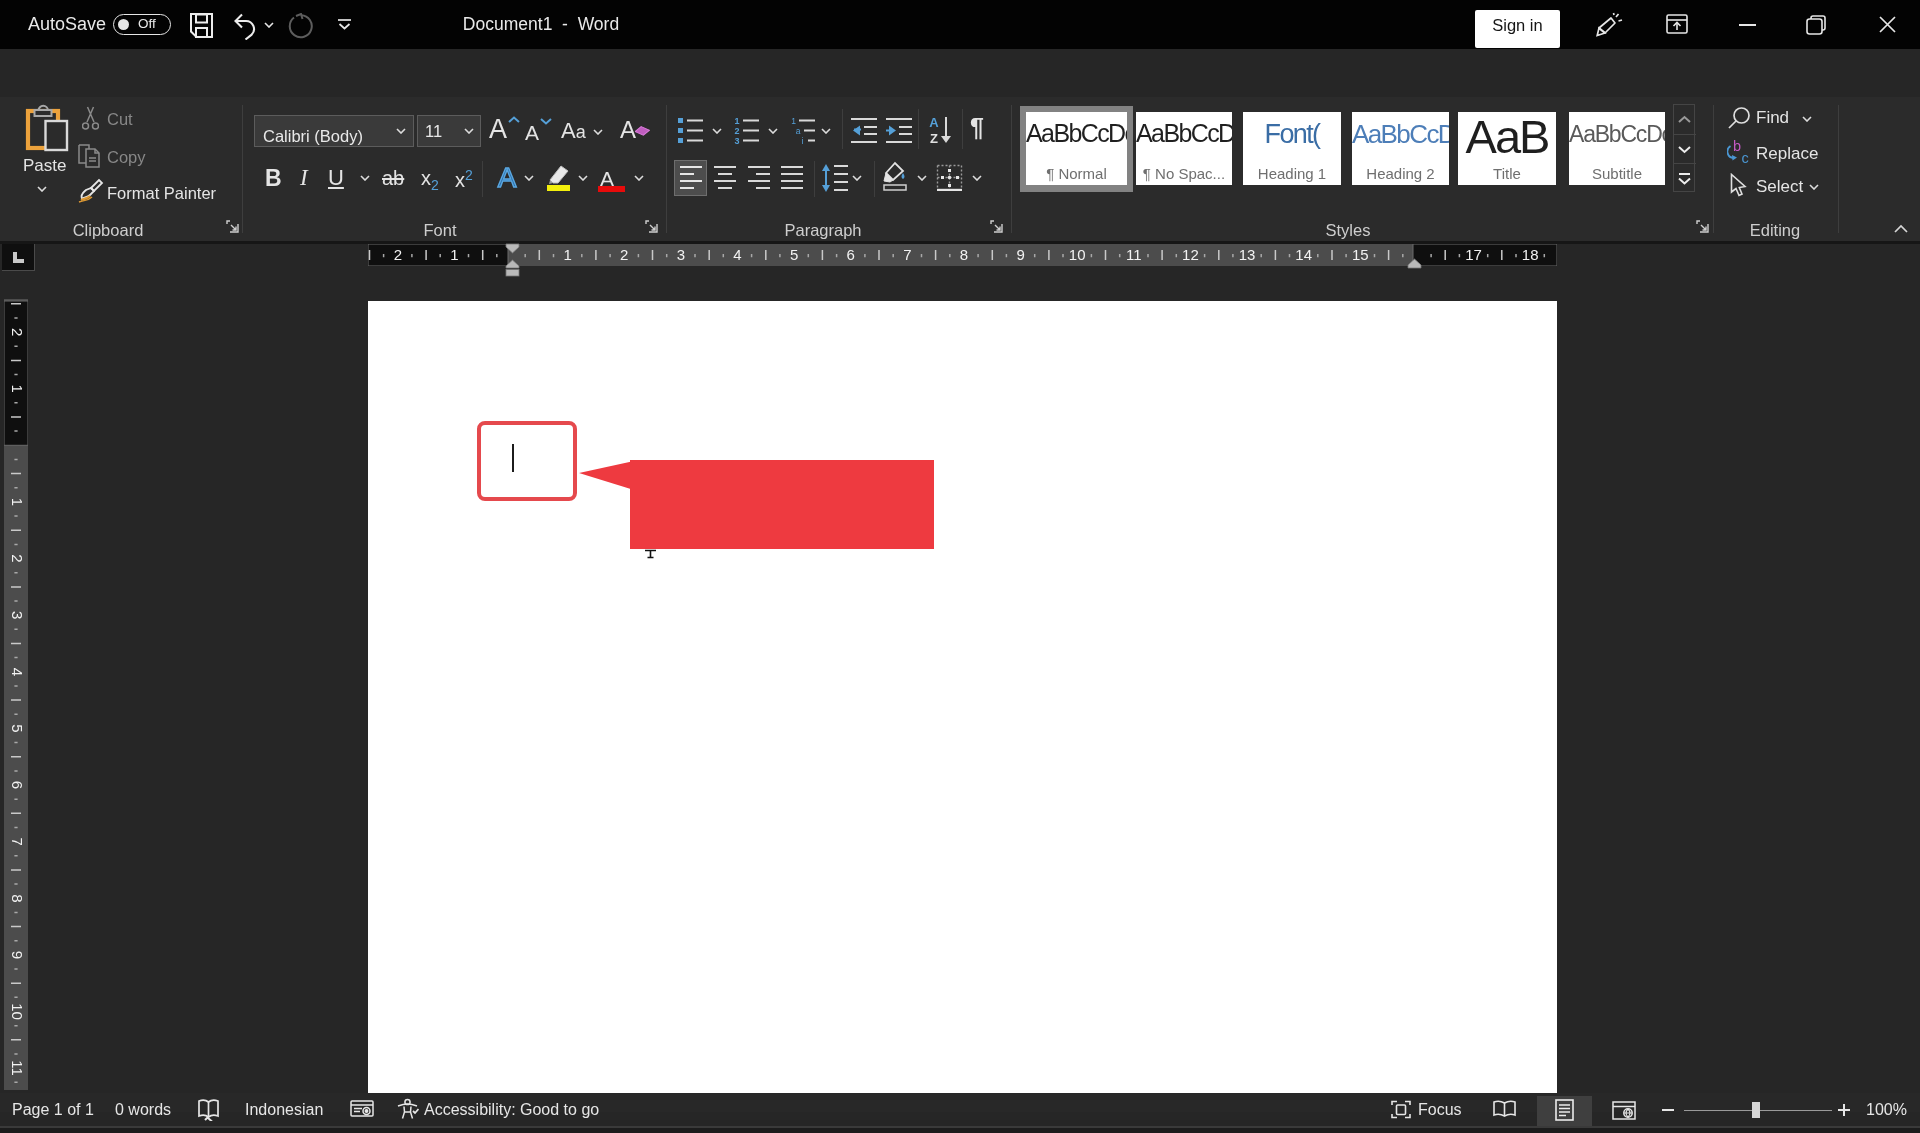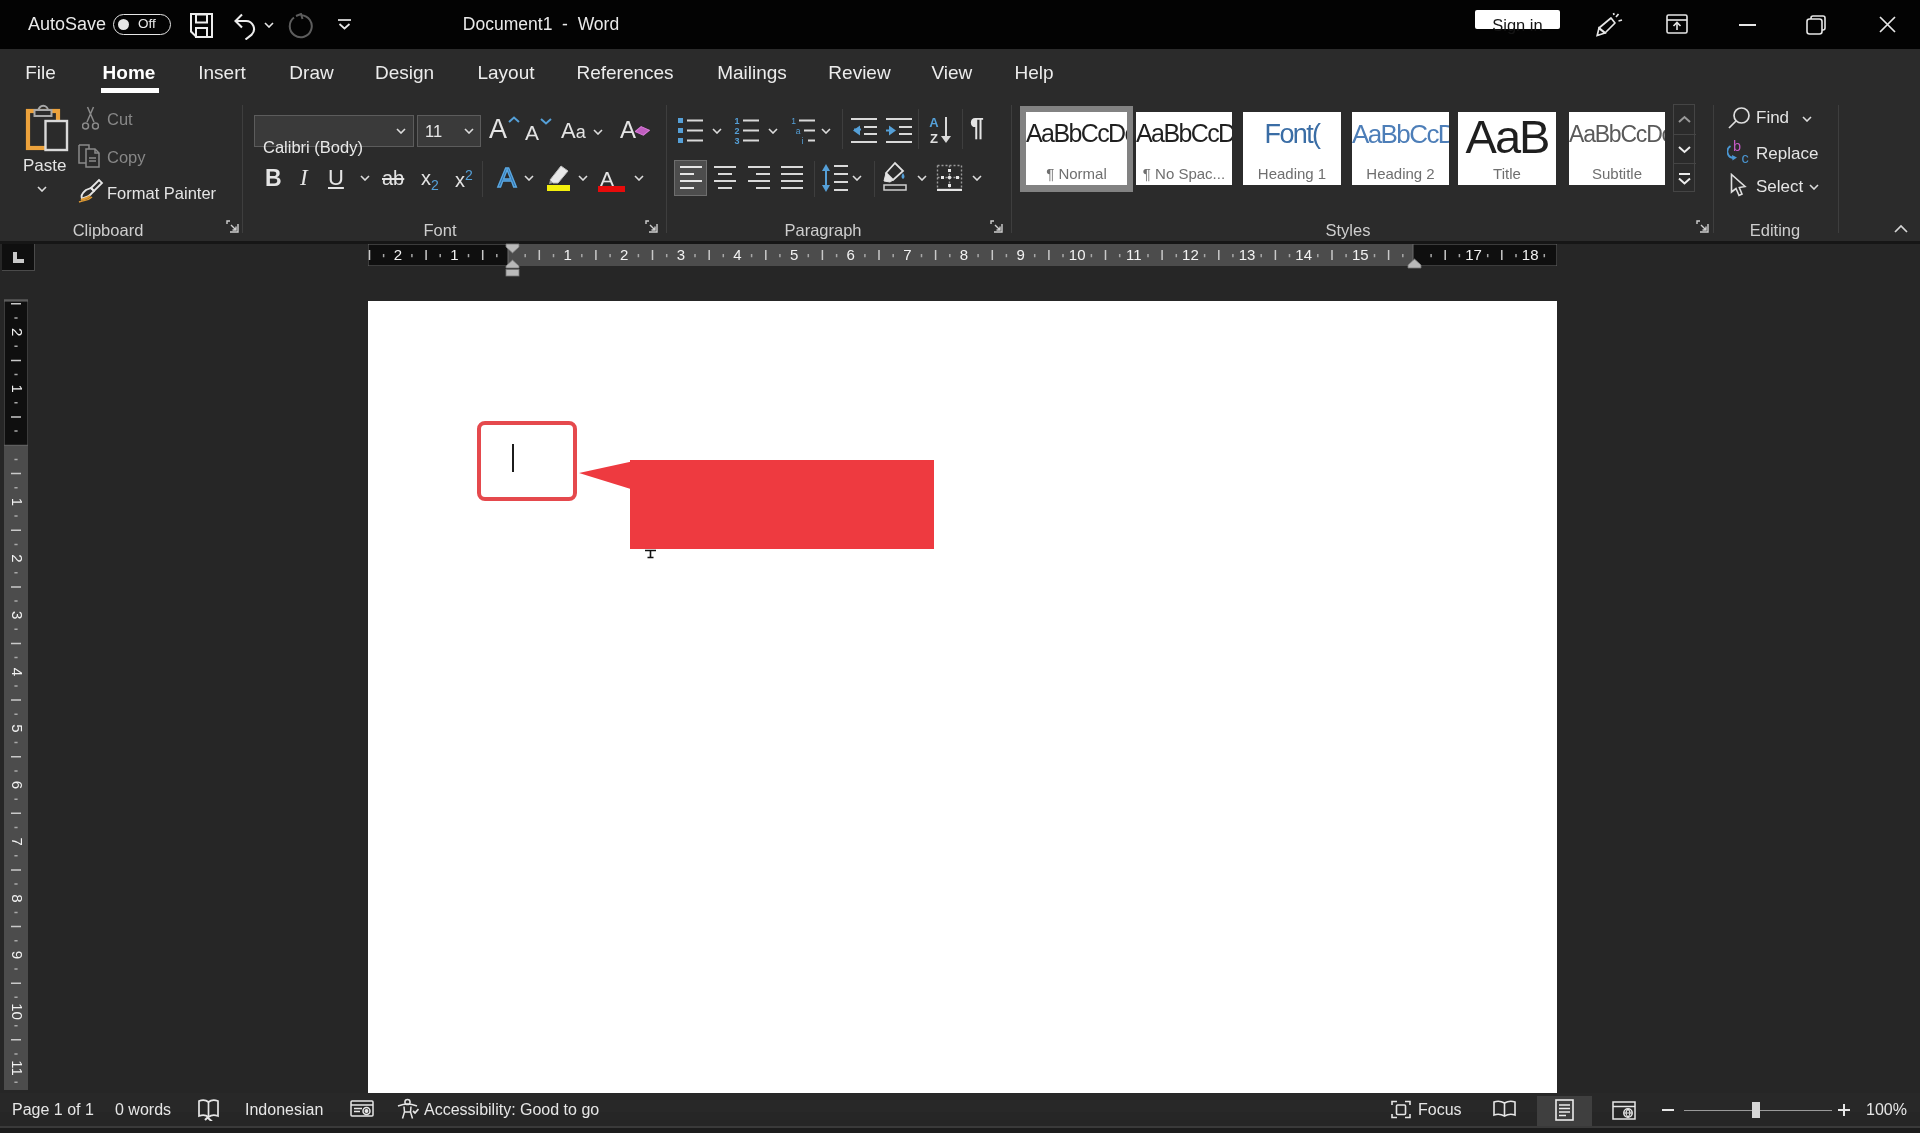--- a/index.html
+++ b/index.html
@@ -50,21 +50,21 @@
       </svg>
     <svg class="abs" style="left:287px; top:13px;" width="26" height="26" viewBox="0 0 26 26" fill="none" stroke="#5d5d5d" stroke-width="2">
       <path d="M9 3 L14 1 L15.5 6"></path>
       <path d="M14.3 2.2 A11 11 0 1 1 7 4.5"></path>
     </svg>
     <svg class="abs" style="left:337px; top:19px;" width="15" height="12" viewBox="0 0 15 12" fill="none" stroke="#e6e6e6" stroke-width="1.7">
       <path d="M1 1 h13"></path>
         <path d="M2.5 5 l5 4.5 l5 -4.5"></path>
     </svg>
     <span class="abs" style="left:541px; top:0; height:49px; line-height:49px; font-size:17.5px; transform:translateX(-50%); white-space:nowrap;">Document1&nbsp; -&nbsp; Word</span>
-    <div class="abs" style="left:1475px; top:10px; width:85px; height:19px; background:#fff; border-radius:2px; color:#151515; text-align:center; line-height:30px; font-size:16.5px;">Sign in</div>
+    <div class="abs" style="left:1475px; top:10px; width:85px; height:38px; background:#fff; border-radius:2px; color:#151515; text-align:center; line-height:30px; font-size:16.5px;">Sign in</div>
     <svg class="abs" style="left:1594px; top:12px;" width="32" height="27" viewBox="0 0 32 27" fill="none" stroke="#e6e6e6" stroke-width="1.7">
       <path d="M5 16 L17 6 l4 5 L11 21 z" stroke-linejoin="round"></path>
       <path d="M11 21 l-6 -5 l-1.8 7.5 z"></path>
       <path d="M22 5 l2.5 -3"></path>
         <path d="M24.5 9 l3.5 -1"></path>
         <path d="M20 3 l-0.5 -2"></path>
     </svg>
     <svg class="abs" style="left:1666px; top:14px;" width="22" height="20" viewBox="0 0 22 20" fill="none" stroke="#e6e6e6" stroke-width="1.6">
       <rect x="1" y="1" width="20" height="18" rx="1.5"></rect>
         <path d="M1 6 h20"></path>
@@ -74,34 +74,20 @@
     <div class="abs" style="left:1739px; top:24px; width:17px; height:1.7px; background:#e6e6e6;"></div>
     <svg class="abs" style="left:1806px; top:15px;" width="20" height="20" viewBox="0 0 20 20" fill="none" stroke="#e6e6e6" stroke-width="1.6">
       <rect x="1" y="4" width="15" height="15" rx="2.5"></rect>
         <path d="M5 4 v-1 a2 2 0 0 1 2 -2 h10 a2 2 0 0 1 2 2 v10 a2 2 0 0 1 -2 2 h-1"></path>
     </svg>
     <svg class="abs" style="left:1879px; top:16px;" width="17" height="17" viewBox="0 0 17 17" fill="none" stroke="#e6e6e6" stroke-width="1.7">
       <path d="M1 1 L16 16 M16 1 L1 16"></path>
     </svg>
   </div>
 
-  <div class="abs tabrow">
-    <span class="tab" style="left:40.5px;">File</span>
-    <span class="tab" style="left:129px; color:#fff; font-weight:bold;">Home</span>
-    <div class="abs" style="left:100.5px; top:39px; width:58px; height:4.5px; background:#fff;"></div>
-    <span class="tab" style="left:222px;">Insert</span>
-    <span class="tab" style="left:311.5px;">Draw</span>
-    <span class="tab" style="left:404.5px;">Design</span>
-    <span class="tab" style="left:506px;">Layout</span>
-    <span class="tab" style="left:625px;">References</span>
-    <span class="tab" style="left:752px;">Mailings</span>
-    <span class="tab" style="left:859.5px;">Review</span>
-    <span class="tab" style="left:951.8px;">View</span>
-    <span class="tab" style="left:1034px;">Help</span>
-  </div>
 
   <div class="abs ribbon" id="ribbon">
 
     <div class="gsep" style="left:242px;"></div>
     <div class="gsep" style="left:666px;"></div>
     <div class="gsep" style="left:1011px;"></div>
     <div class="gsep" style="left:1713px;"></div>
     <div class="gsep" style="left:1838px;"></div>
 
     <svg class="abs" style="left:24px; top:6px;" width="46" height="50" viewBox="0 0 46 50">
@@ -136,21 +122,21 @@
       <path d="M4 22 C8 20 10 21 13 18" stroke="#dd9933" stroke-width="2.2"></path>
       <path d="M2 24 C7 22 11 23 15 19" stroke="#dd9933" stroke-width="1.4"></path>
     </svg>
     <span class="ribtext" style="left:107px; top:87px;">Format Painter</span>
     <span class="glabel" style="left:108px;">Clipboard</span>
     <svg class="launcher" style="left:226px; top:123px;" viewBox="0 0 13 13" fill="none" stroke="#cfcfcf" stroke-width="1.4">
         <path d="M1 4 v-3 h3 M12 4 v8 h-8 M5 5 l5 5 M10 6.5 v3.5 h-3.5"></path>
       </svg>
 
     <div class="combo" style="left:254px; top:18px; width:160px; height:32px;">
-      <span class="abs" style="left:8px; top:16px; height:16px; line-height:30px;">Calibri (Body)</span>
+      <span class="abs" style="left:8px; top:5px; height:16px; line-height:30px;">Calibri (Body)</span>
       <svg class="abs chev" style="left:141px; top:12px;" viewBox="0 0 10 6" fill="none" stroke="#dcdcdc" stroke-width="1.6">
           <path d="M1 1 l4 4 l4 -4"></path>
         </svg>
     </div>
     <div class="combo" style="left:417px; top:18px; width:64px; height:32px;">
       <span class="abs" style="left:7px; top:0; height:30px; line-height:30px;">11</span>
       <svg class="abs chev" style="left:46px; top:12px;" viewBox="0 0 10 6" fill="none" stroke="#dcdcdc" stroke-width="1.6">
           <path d="M1 1 l4 4 l4 -4"></path>
         </svg>
     </div>

